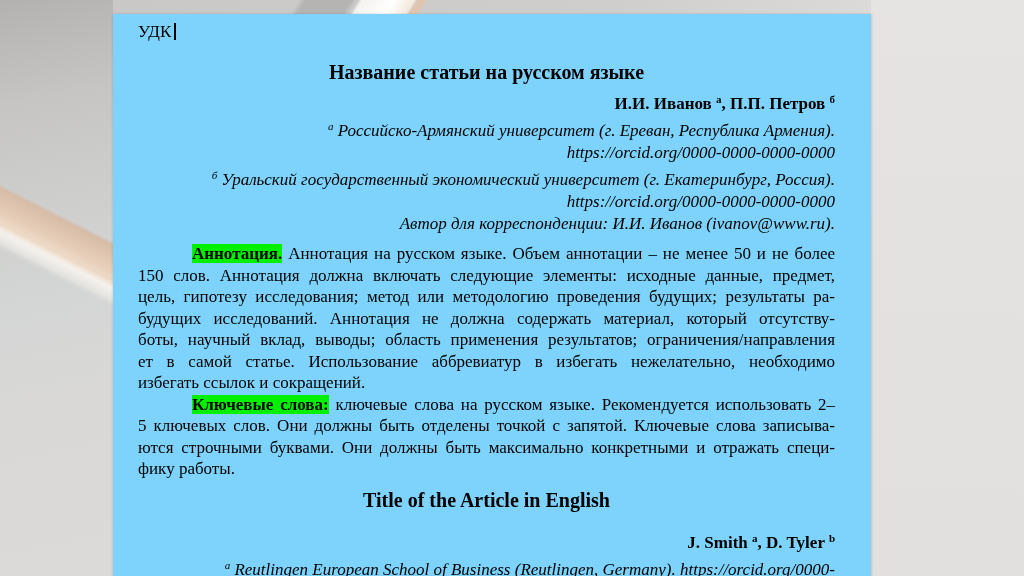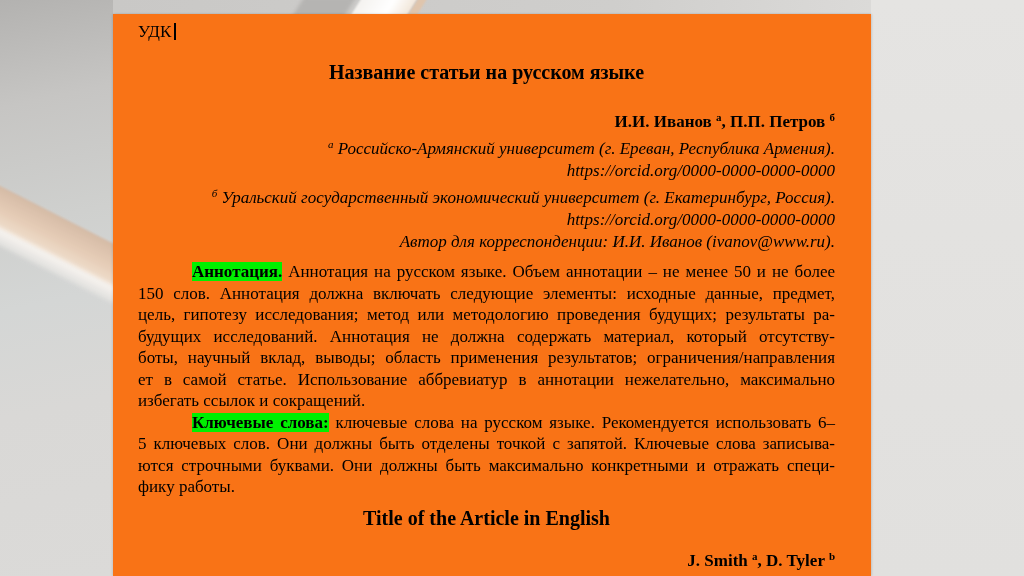--- a/index.html
+++ b/index.html
@@ -44,30 +44,30 @@
     position:absolute;left:300px;top:-4px;width:9px;height:22px;
     transform:skewX(-32deg);background:#dfc5ad;filter:blur(1px);
   }
   .bg-right{
     position:absolute;left:871px;top:0;width:153px;height:576px;
     background:linear-gradient(to bottom,#e5e4e2 0%,#e3e2e0 40%,#e1e0de 100%);
   }
   
   .page{
     position:absolute;left:113px;top:14px;width:758px;height:562px;
-    background:#f97316;box-shadow:1px 0 2px rgba(0,0,0,.12), -1px 0 2px rgba(0,0,0,.08);
+    background:#7dd3fc;box-shadow:1px 0 2px rgba(0,0,0,.12), -1px 0 2px rgba(0,0,0,.08);
   }
   .content{position:absolute;left:25px;top:0;width:697px;}
   .udk-line{margin-top:7px;font-size:17px;line-height:22px;}
   .caret{display:inline-block;width:1.5px;height:17px;background:#000;margin-left:3px;vertical-align:-3px;}
   .doc-title{font-size:20px;font-weight:bold;text-align:center;line-height:28px;margin:0;}
   .title-ru{margin-top:15px;}
   .title-en{margin-top:6px;}
   .authors{font-size:17px;font-weight:bold;text-align:right;line-height:22px;white-space:nowrap;}
-  .authors-ru{margin-top:20px;}
+  .authors-ru{margin-top:2px;}
   .authors-en{margin-top:13px;}
   .sup{font-size:11px;vertical-align:6px;}
   .aff-line{font-size:17px;font-style:italic;text-align:right;line-height:22px;white-space:nowrap;}
   .para{font-size:17px;line-height:21.5px;}
   .annotation{margin-top:8px;}
   .jline{text-align:justify;text-align-last:justify;text-justify:inter-word;}
   .lastline{text-align:left;text-align-last:left;}
   .indent{display:inline-block;width:54px;}
   .hl{background:#00f000;font-weight:bold;margin-top:12px;}
   .it{}
@@ -112,27 +112,27 @@
     <div class="aff-line">Автор для корреспонденции: И.И. Иванов (ivanov@www.ru).</div>
 
     <div class="para annotation">
       <div class="jline">
         <span class="indent"></span><span class="hl">Аннотация.</span><span class="it"> Аннотация на русском языке. Объем аннотации – не менее 50 и не более</span>
       </div>
       <div class="jline it">150 слов. Аннотация должна включать следующие элементы: исходные данные, предмет,</div>
       <div class="jline it">цель, гипотезу исследования; метод или методологию проведения будущих; результаты ра-</div>
       <div class="jline it">будущих исследований. Аннотация не должна содержать материал, который отсутству-</div>
       <div class="jline it">боты, научный вклад, выводы; область применения результатов; ограничения/направления</div>
-      <div class="jline it">ет в самой статье. Использование аббревиатур в аннотации нежелательно, максимально</div>
+      <div class="jline it">ет в самой статье. Использование аббревиатур в избегать нежелательно, необходимо</div>
       <div class="lastline it">избегать ссылок и сокращений.</div>
     </div>
 
     <div class="para">
       <div class="jline">
-        <span class="indent"></span><span class="hl">Ключевые слова:</span><span> ключевые слова на русском языке. Рекомендуется использовать 6–</span>
+        <span class="indent"></span><span class="hl">Ключевые слова:</span><span> ключевые слова на русском языке. Рекомендуется использовать 2–</span>
       </div>
       <div class="jline">5 ключевых слов. Они должны быть отделены точкой с запятой. Ключевые слова записыва-</div>
       <div class="jline">ются строчными буквами. Они должны быть максимально конкретными и отражать специ-</div>
       <div class="lastline">фику работы.</div>
     </div>
 
     <div class="doc-title title-en">Title of the Article in English</div>
 
     <div class="authors authors-en">
       <span>J. Smith </span><span class="sup">a</span><span>, </span><span>D. Tyler </span><span class="sup">b</span>

